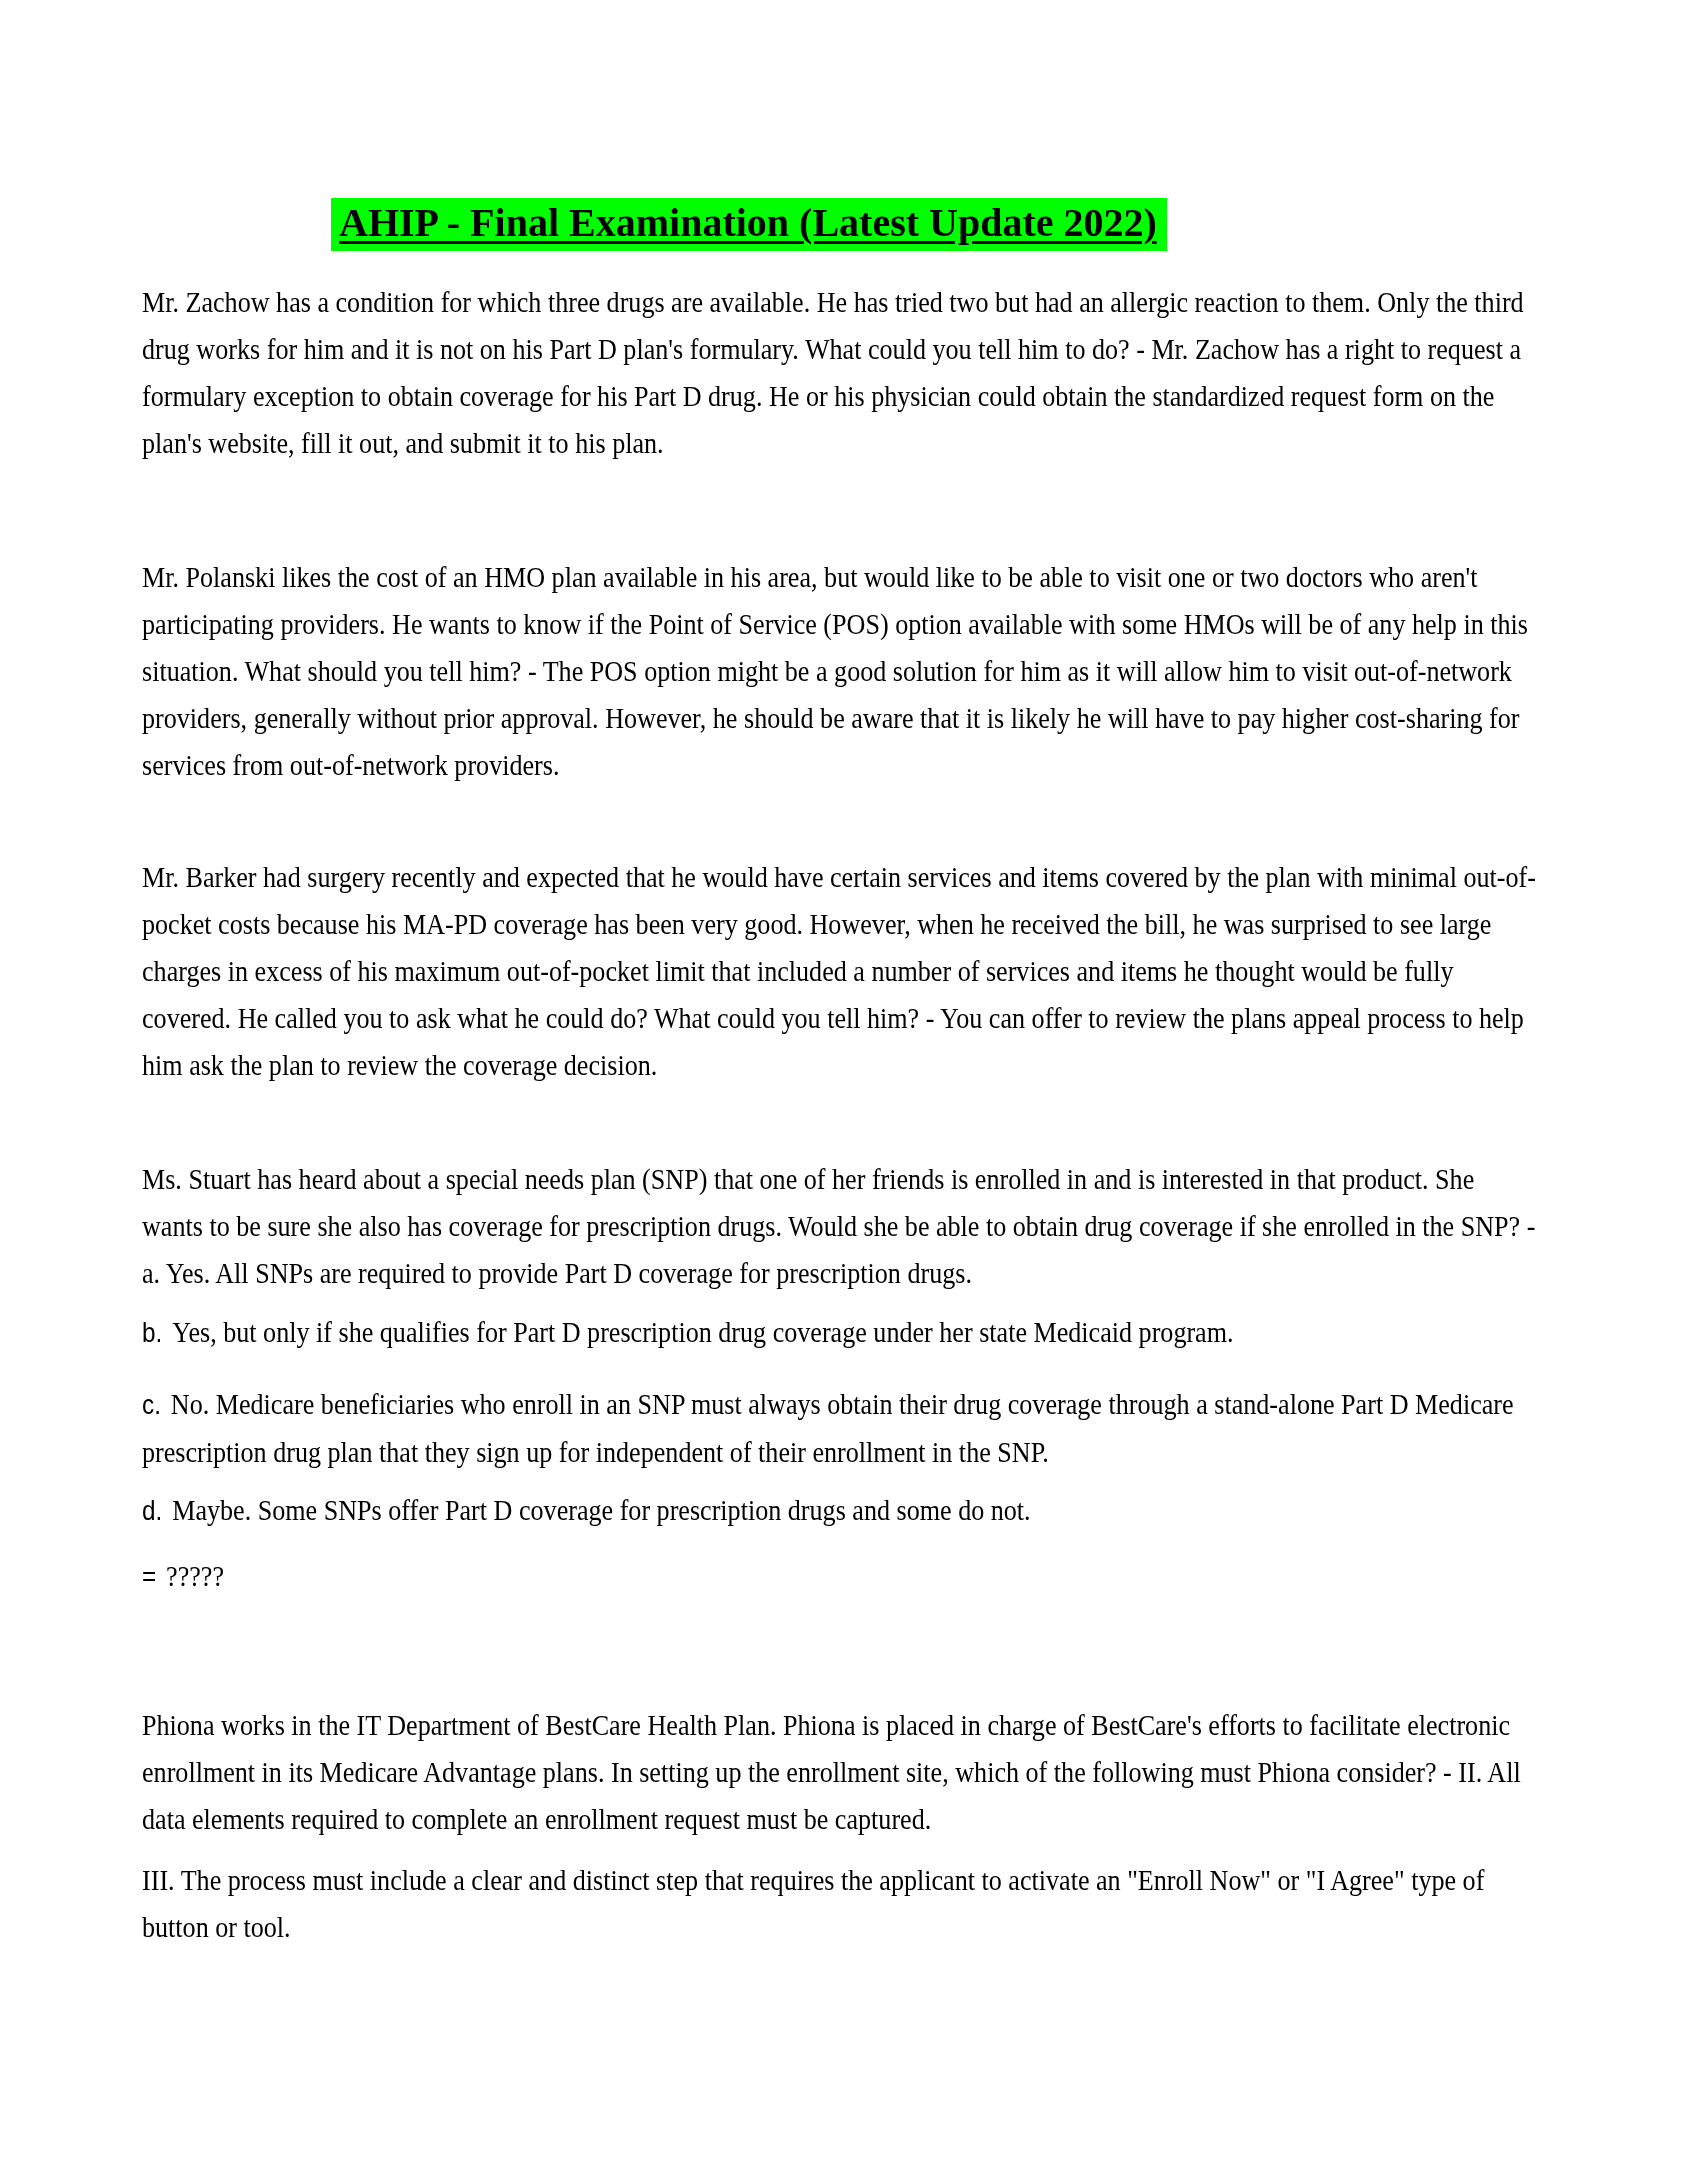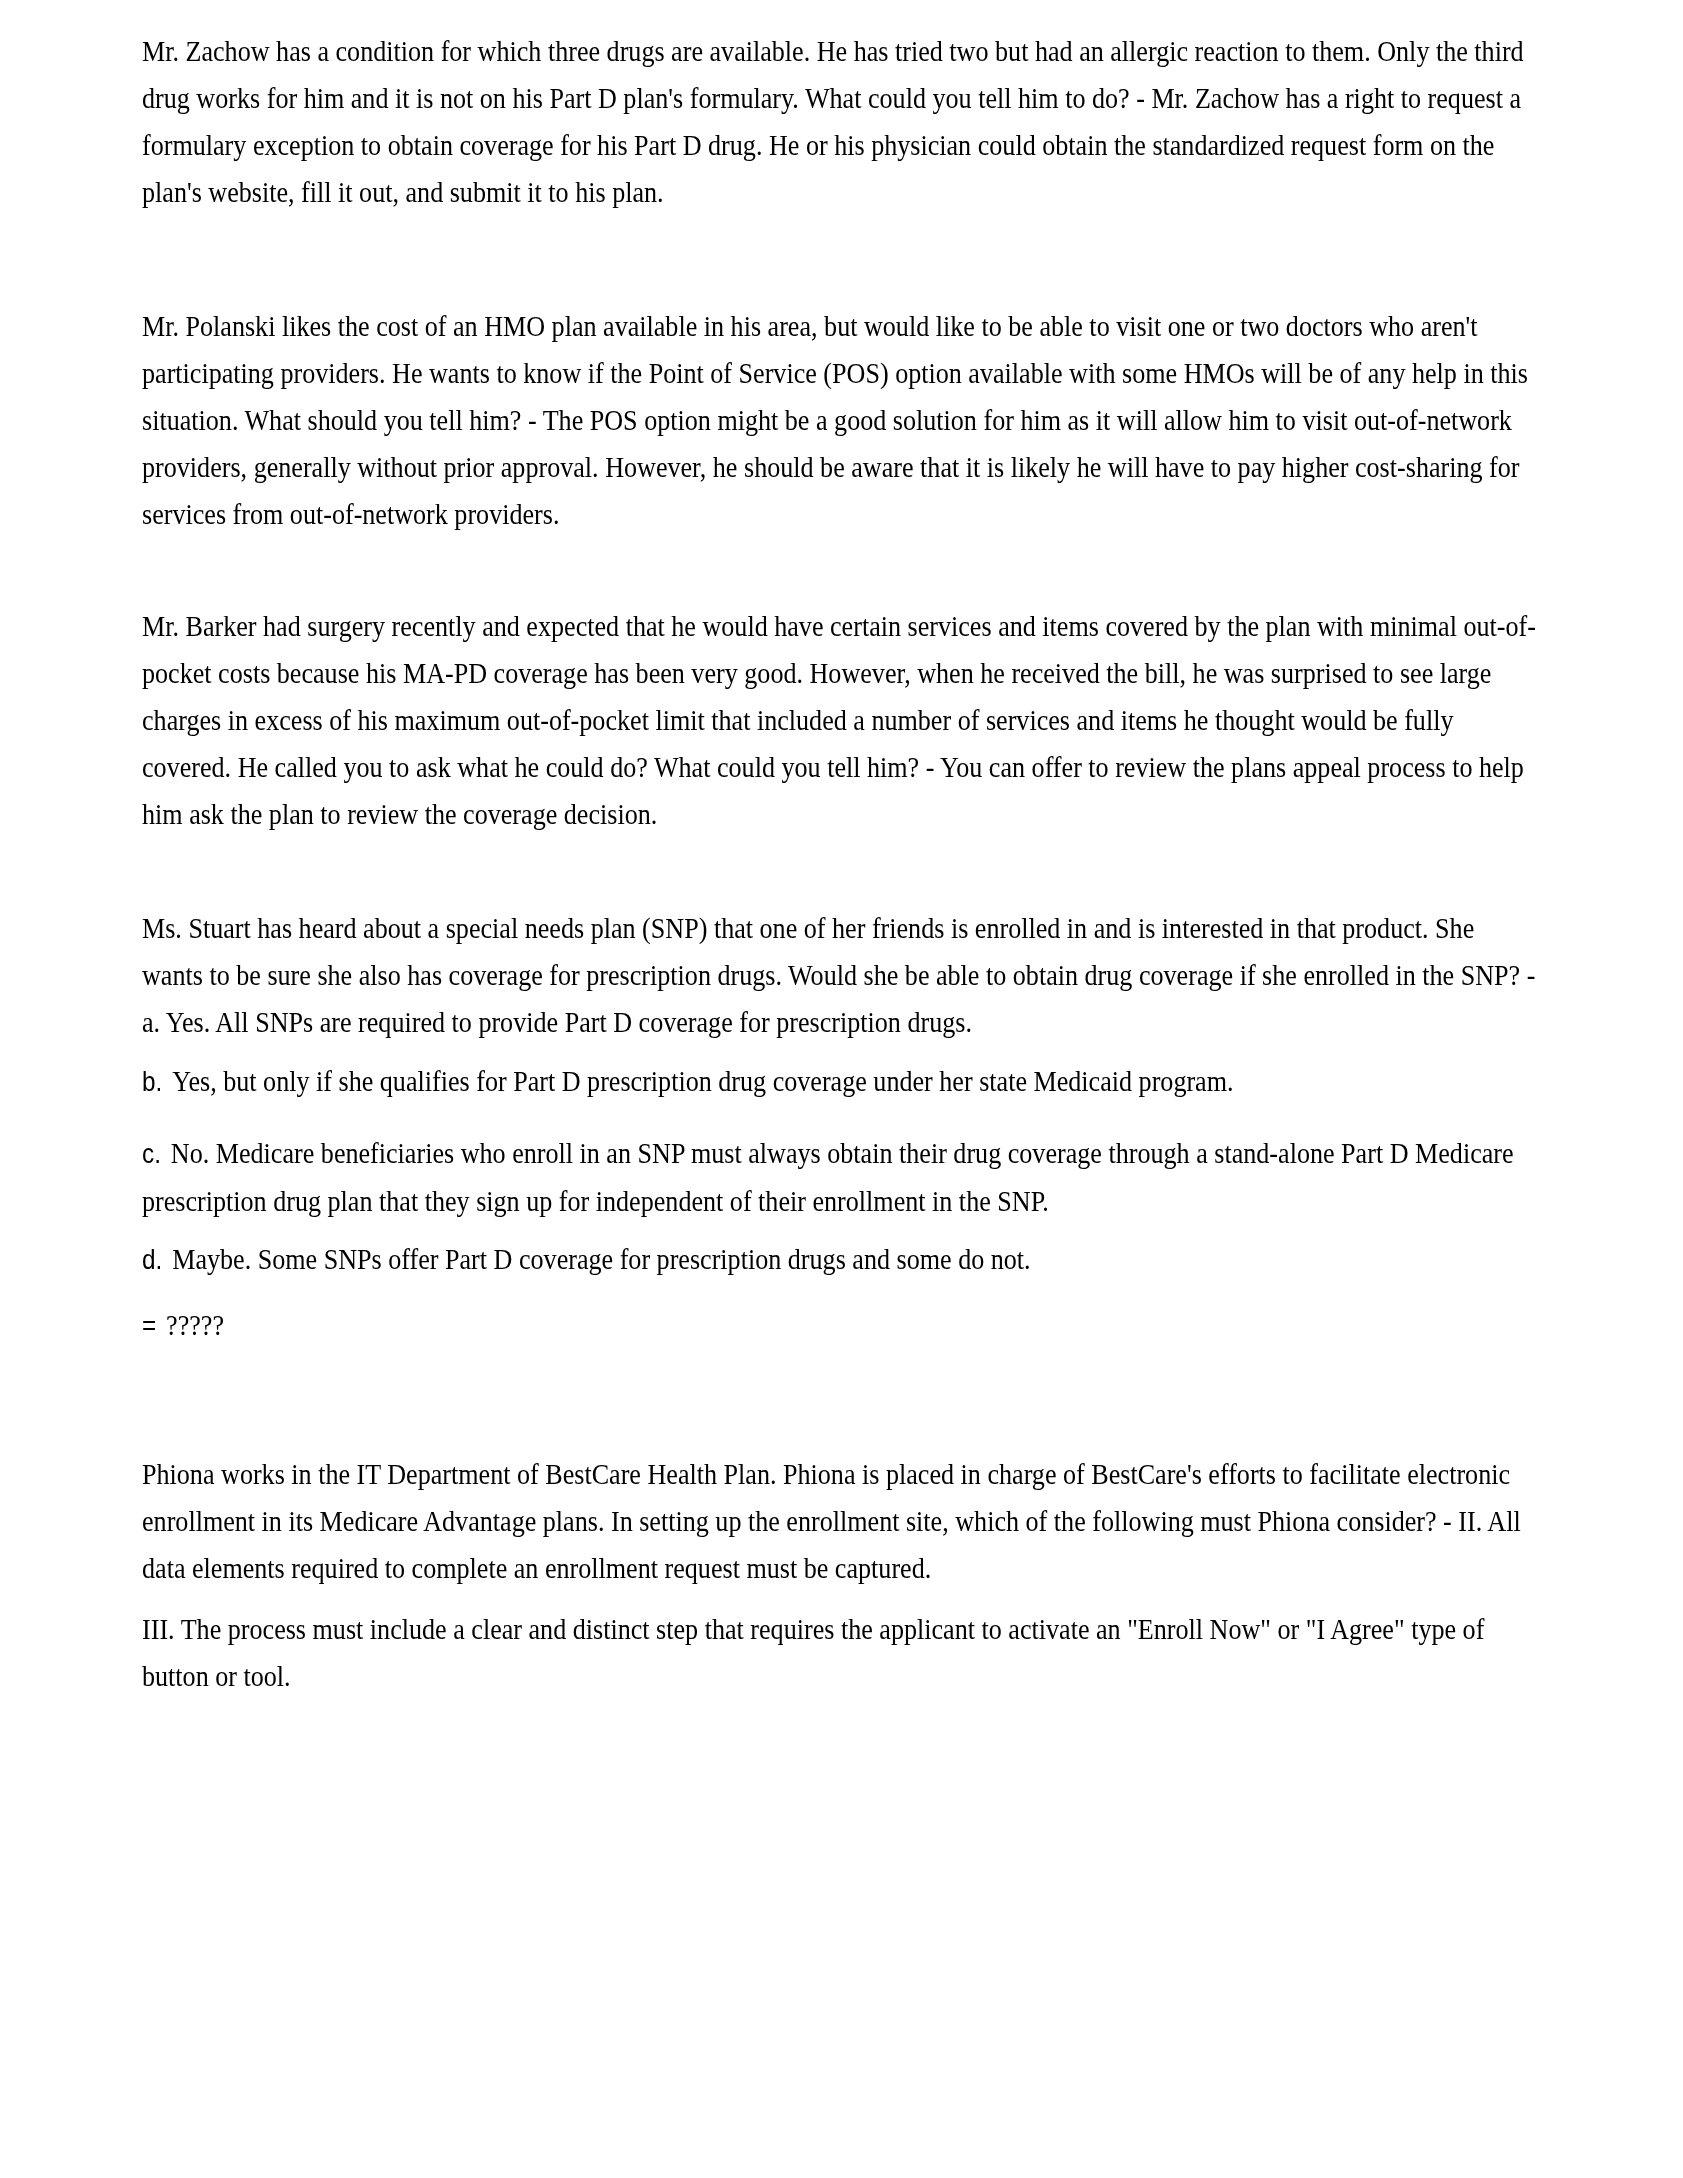--- a/index.html
+++ b/index.html
@@ -71,20 +71,21 @@
     font-size: 27px;
     margin-right: 11px;
   }
 </style>
 </head>
 <body>
 
 <div class="page">
   <div class="content">
 
+    <h1 class="title-row"><span class="doc-title">AHIP - Final Examination (Latest Update 2022)</span></h1>
 
     <div class="doc-body">
 
       <p class="para">Mr. Zachow has a condition for which three drugs are available. He has tried two but had an allergic reaction to them. Only the third drug works for him and it is not on his Part D plan's formulary. What could you tell him to do? - Mr. Zachow has a right to request a formulary exception to obtain coverage for his Part D drug. He or his physician could obtain the standardized request form on the plan's website, fill it out, and submit it to his plan.</p>
 
       <p class="para mt-88">Mr. Polanski likes the cost of an HMO plan available in his area, but would like to be able to visit one or two doctors who aren't participating providers. He wants to know if the Point of Service (POS) option available with some HMOs will be of any help in this situation. What should you tell him? - The POS option might be a good solution for him as it will allow him to visit out-of-network providers, generally without prior approval. However, he should be aware that it is likely he will have to pay higher cost-sharing for services from out-of-network providers.</p>
 
       <p class="para mt-66">Mr. Barker had surgery recently and expected that he would have certain services and items covered by the plan with minimal out-of-pocket costs because his MA-PD coverage has been very good. However, when he received the bill, he was surprised to see large charges in excess of his maximum out-of-pocket limit that included a number of services and items he thought would be fully covered. He called you to ask what he could do? What could you tell him? - You can offer to review the plans appeal process to help him ask the plan to review the coverage decision.</p>
 
       <p class="para mt-68">Ms. Stuart has heard about a special needs plan (SNP) that one of her friends is enrolled in and is interested in that product. She wants to be sure she also has coverage for prescription drugs. Would she be able to obtain drug coverage if she enrolled in the SNP? - a. Yes. All SNPs are required to provide Part D coverage for prescription drugs.</p>

